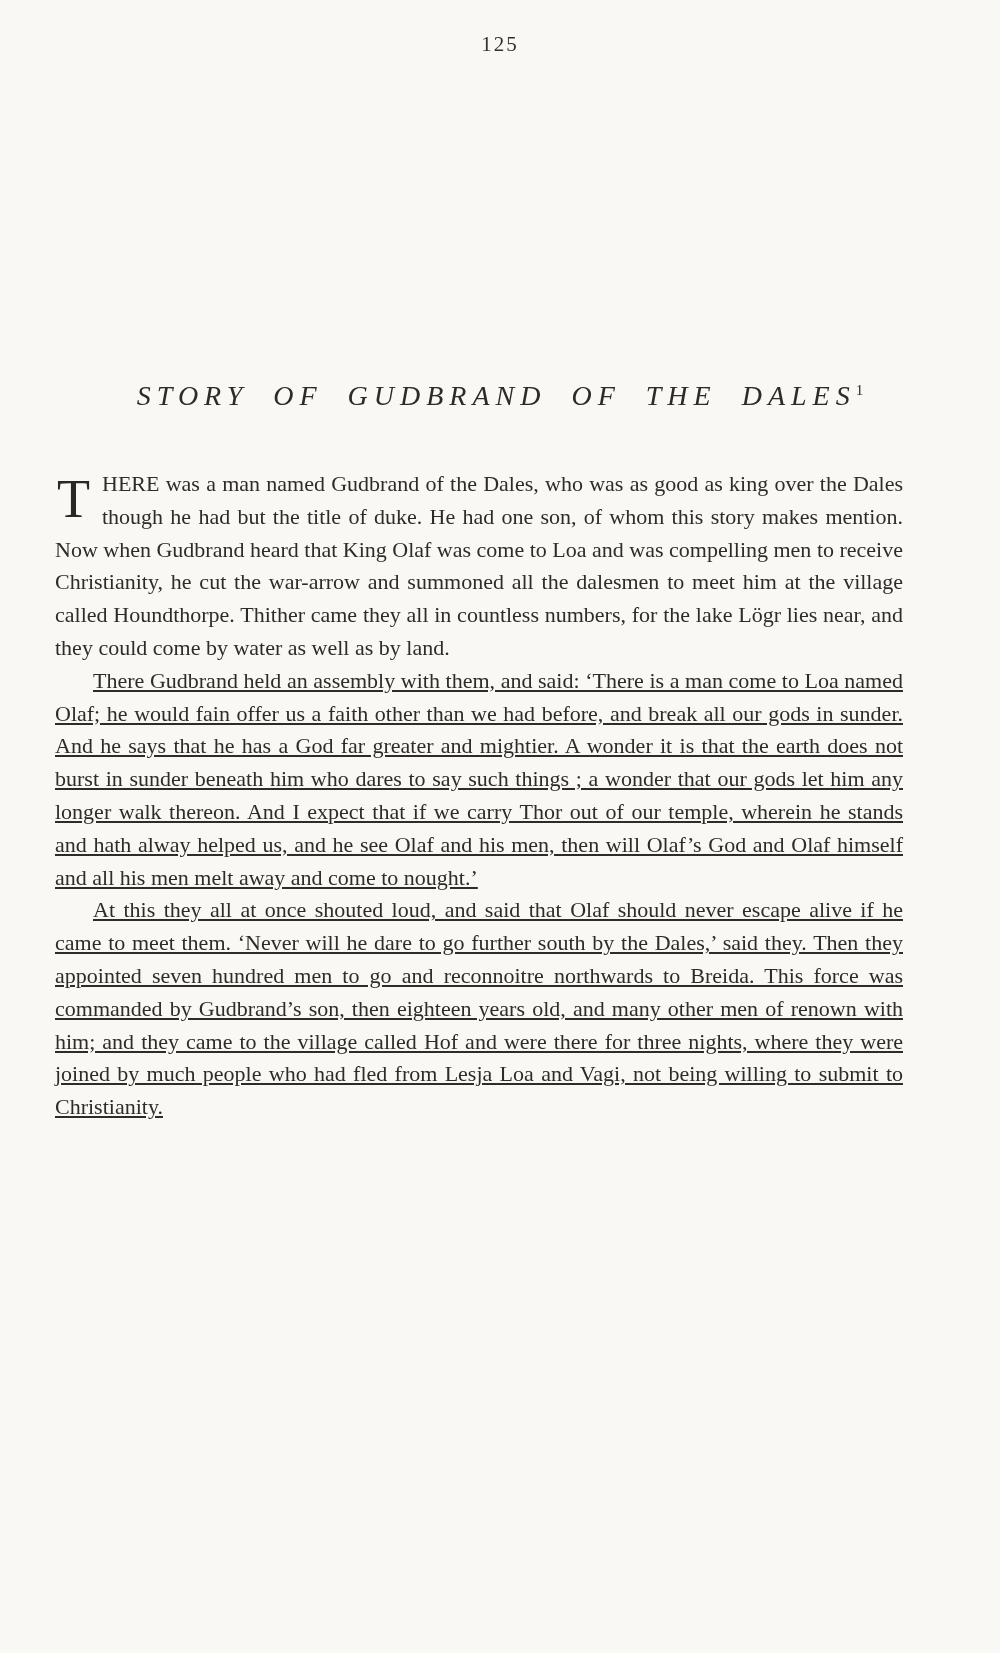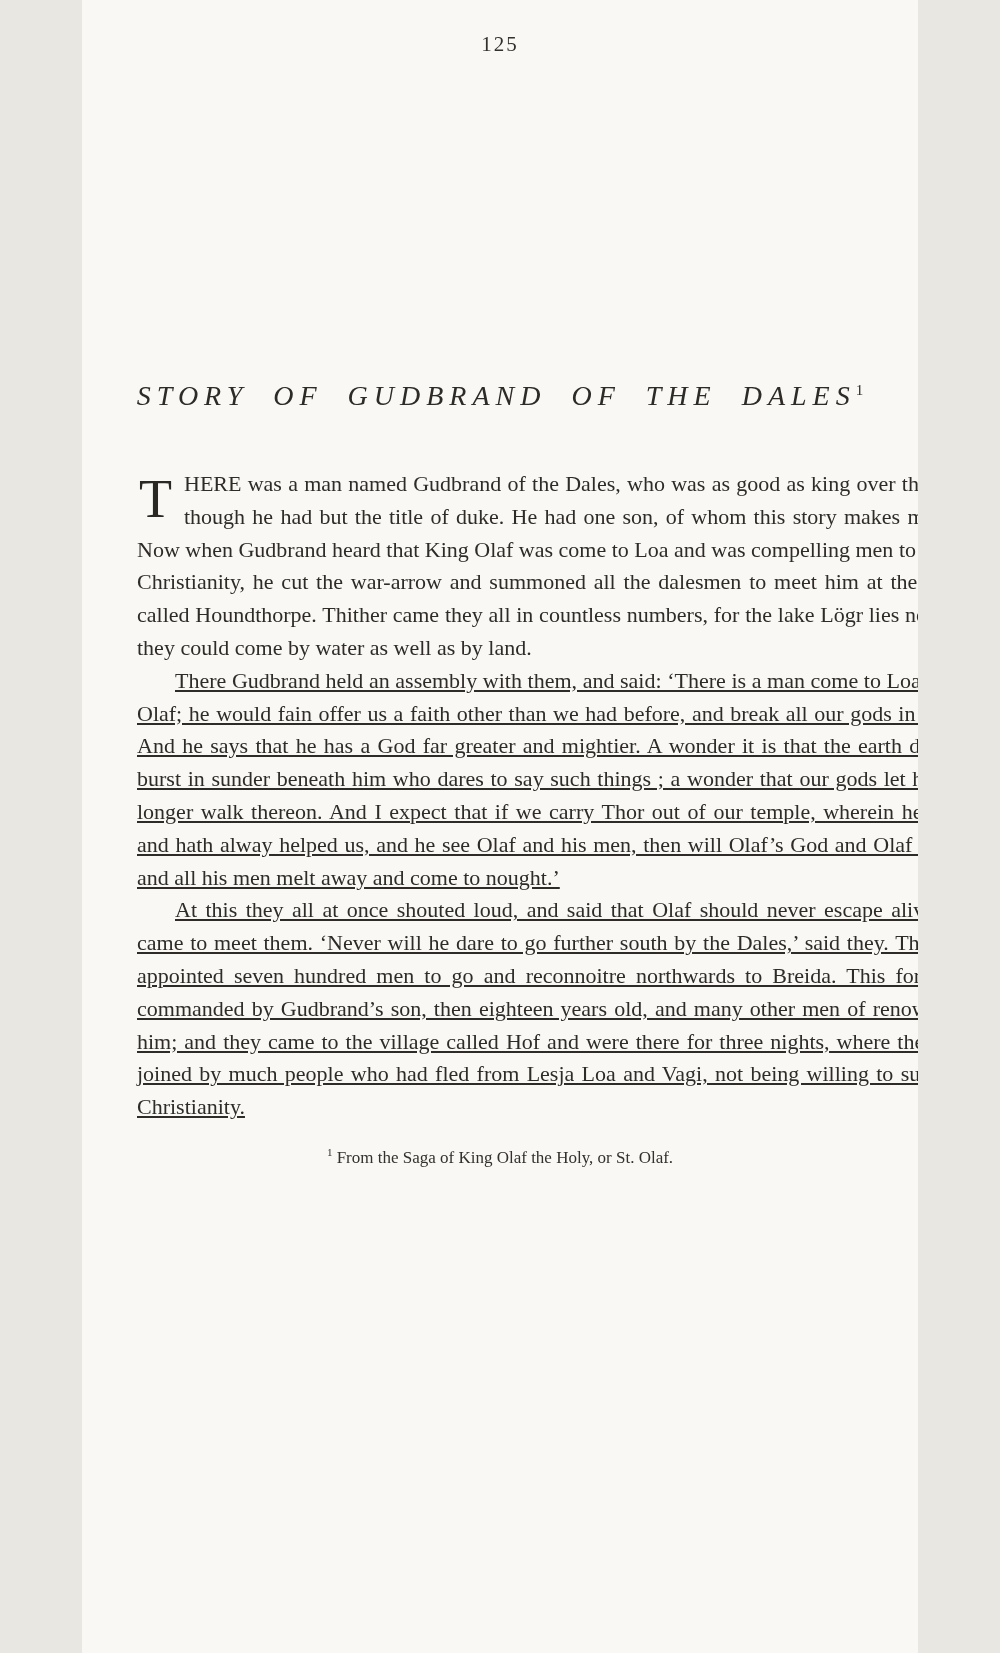--- a/index.html
+++ b/index.html
@@ -2,21 +2,21 @@
 <html><head>
 <meta charset="utf-8">
 <style>
   html, body {
     margin: 0;
     padding: 0;
     background: #e9e7e1;
   }
   .page {
     position: relative;
-    width: 836px;
+    width: 1000px;
     height: 1653px;
     margin: 0 auto;
     background: #f9f8f4;
     overflow: hidden;
     font-family: "Liberation Serif", "DejaVu Serif", serif;
     color: #2f2c28;
   }
   .page-number {
     padding-top: 32px;
     text-align: center;
@@ -89,15 +89,14 @@
 
     <p class="first"><span class="drop-cap">T</span><span>HERE was a man named Gudbrand of the Dales, who was as good as king over the Dales though he had but the title of duke.  He had one son, of whom this story makes mention. Now when Gudbrand heard that King Olaf was come to Loa and was compelling men to receive Christianity, he cut the war-arrow and summoned all the dalesmen to meet him at the village called Houndthorpe.  Thither came they all in countless numbers, for the lake Lögr lies near, and they could come by water as well as by land.</span></p>
 
     <p class="indent">There Gudbrand held an assembly with them, and said: ‘There is a man come to Loa named Olaf; he would fain offer us a faith other than we had before, and break all our gods in sunder.  And he says that he has a God far greater and mightier.  A wonder it is that the earth does not burst in sunder beneath him who dares to say such things ; a wonder that our gods let him any longer walk thereon.  And I expect that if we carry Thor out of our temple, wherein he stands and hath alway helped us, and he see Olaf and his men, then will Olaf’s God and Olaf himself and all his men melt away and come to nought.’</p>
 
     <p class="indent">At this they all at once shouted loud, and said that Olaf should never escape alive if he came to meet them.  ‘Never will he dare to go further south by the Dales,’ said they.  Then they appointed seven hundred men to go and reconnoitre northwards to Breida. This force was commanded by Gudbrand’s son, then eighteen years old, and many other men of renown with him; and they came to the village called Hof and were there for three nights, where they were joined by much people who had fled from Lesja Loa and Vagi, not being willing to submit to Christianity.</p>
 
 
   </div>
 
-  <div class="footnote"><sup>1</sup> <span>From the Saga of King Olaf the Holy, or St. Olaf.</span></div>
 
 </div>
 
 </body></html>

